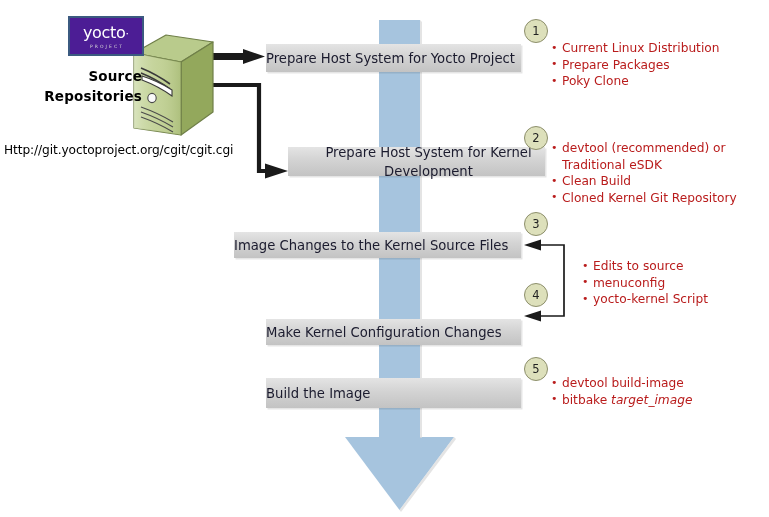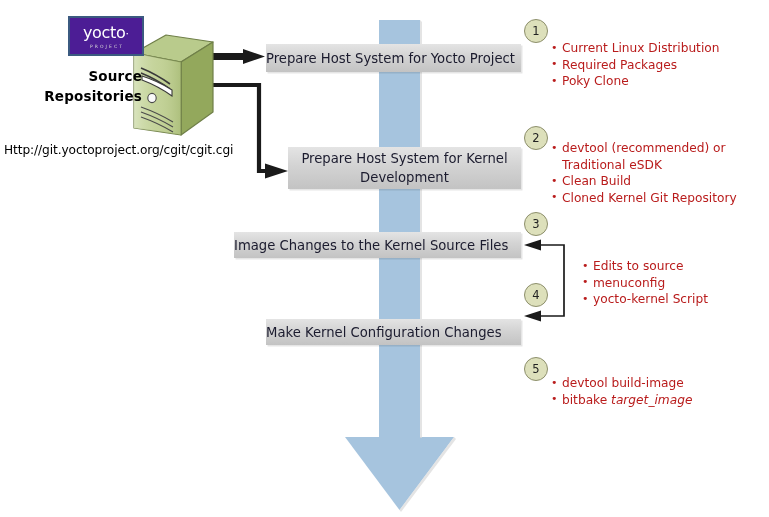--- a/index.html
+++ b/index.html
@@ -204,25 +204,25 @@
   <div id="repo-url" class="abs">Http://git.yoctoproject.org/cgit/cgit.cgi</div>
 
   <div class="flow-box abs" style="left:266px; top:44px; width:255px; height:28px;">
     <span>Prepare Host System for Yocto Project</span>
   </div>
   <div class="step-circle abs" style="left:524px; top:19px;">
     <span>1</span>
   </div>
   <div class="bullets abs" style="left:551px; top:40px;">
     <div class="bline">Current Linux Distribution</div>
-    <div class="bline">Required Packages</div>
+    <div class="bline">Prepare Packages</div>
     <div class="bline">Poky Clone</div>
   </div>
 
-  <div class="flow-box abs" style="left:288px; top:147px; width:233px; height:42px;">
+  <div class="flow-box abs" style="left:288px; top:147px; width:233px; height:29px;padding-left:24px;">
     <span>Prepare Host System for Kernel Development</span>
   </div>
   <div class="step-circle abs" style="left:524px; top:126px;">
     <span>2</span>
   </div>
   <div class="bullets abs" style="left:551px; top:140px;">
     <div class="bline">devtool (recommended) or</div>
     <div class="bline cont">Traditional eSDK</div>
     <div class="bline">Clean Build</div>
     <div class="bline">Cloned Kernel Git Repository</div>
@@ -241,20 +241,23 @@
   <div class="step-circle abs" style="left:524px; top:283px;">
     <span>4</span>
   </div>
 
   <div class="bullets abs" style="left:582px; top:258px;">
     <div class="bline">Edits to source</div>
     <div class="bline">menuconfig</div>
     <div class="bline">yocto-kernel Script</div>
   </div>
 
+  <div class="flow-box abs" style="left:266px; top:378px; width:255px; height:30px;">
+    <span>Build the Image</span>
+  </div>
   <div class="step-circle abs" style="left:524px; top:357px;">
     <span>5</span>
   </div>
   <div class="bullets abs" style="left:551px; top:375px;">
     <div class="bline">devtool build-image</div>
     <div class="bline"><span>bitbake </span><i>target_image</i></div>
   </div>
 
 </div>
 

